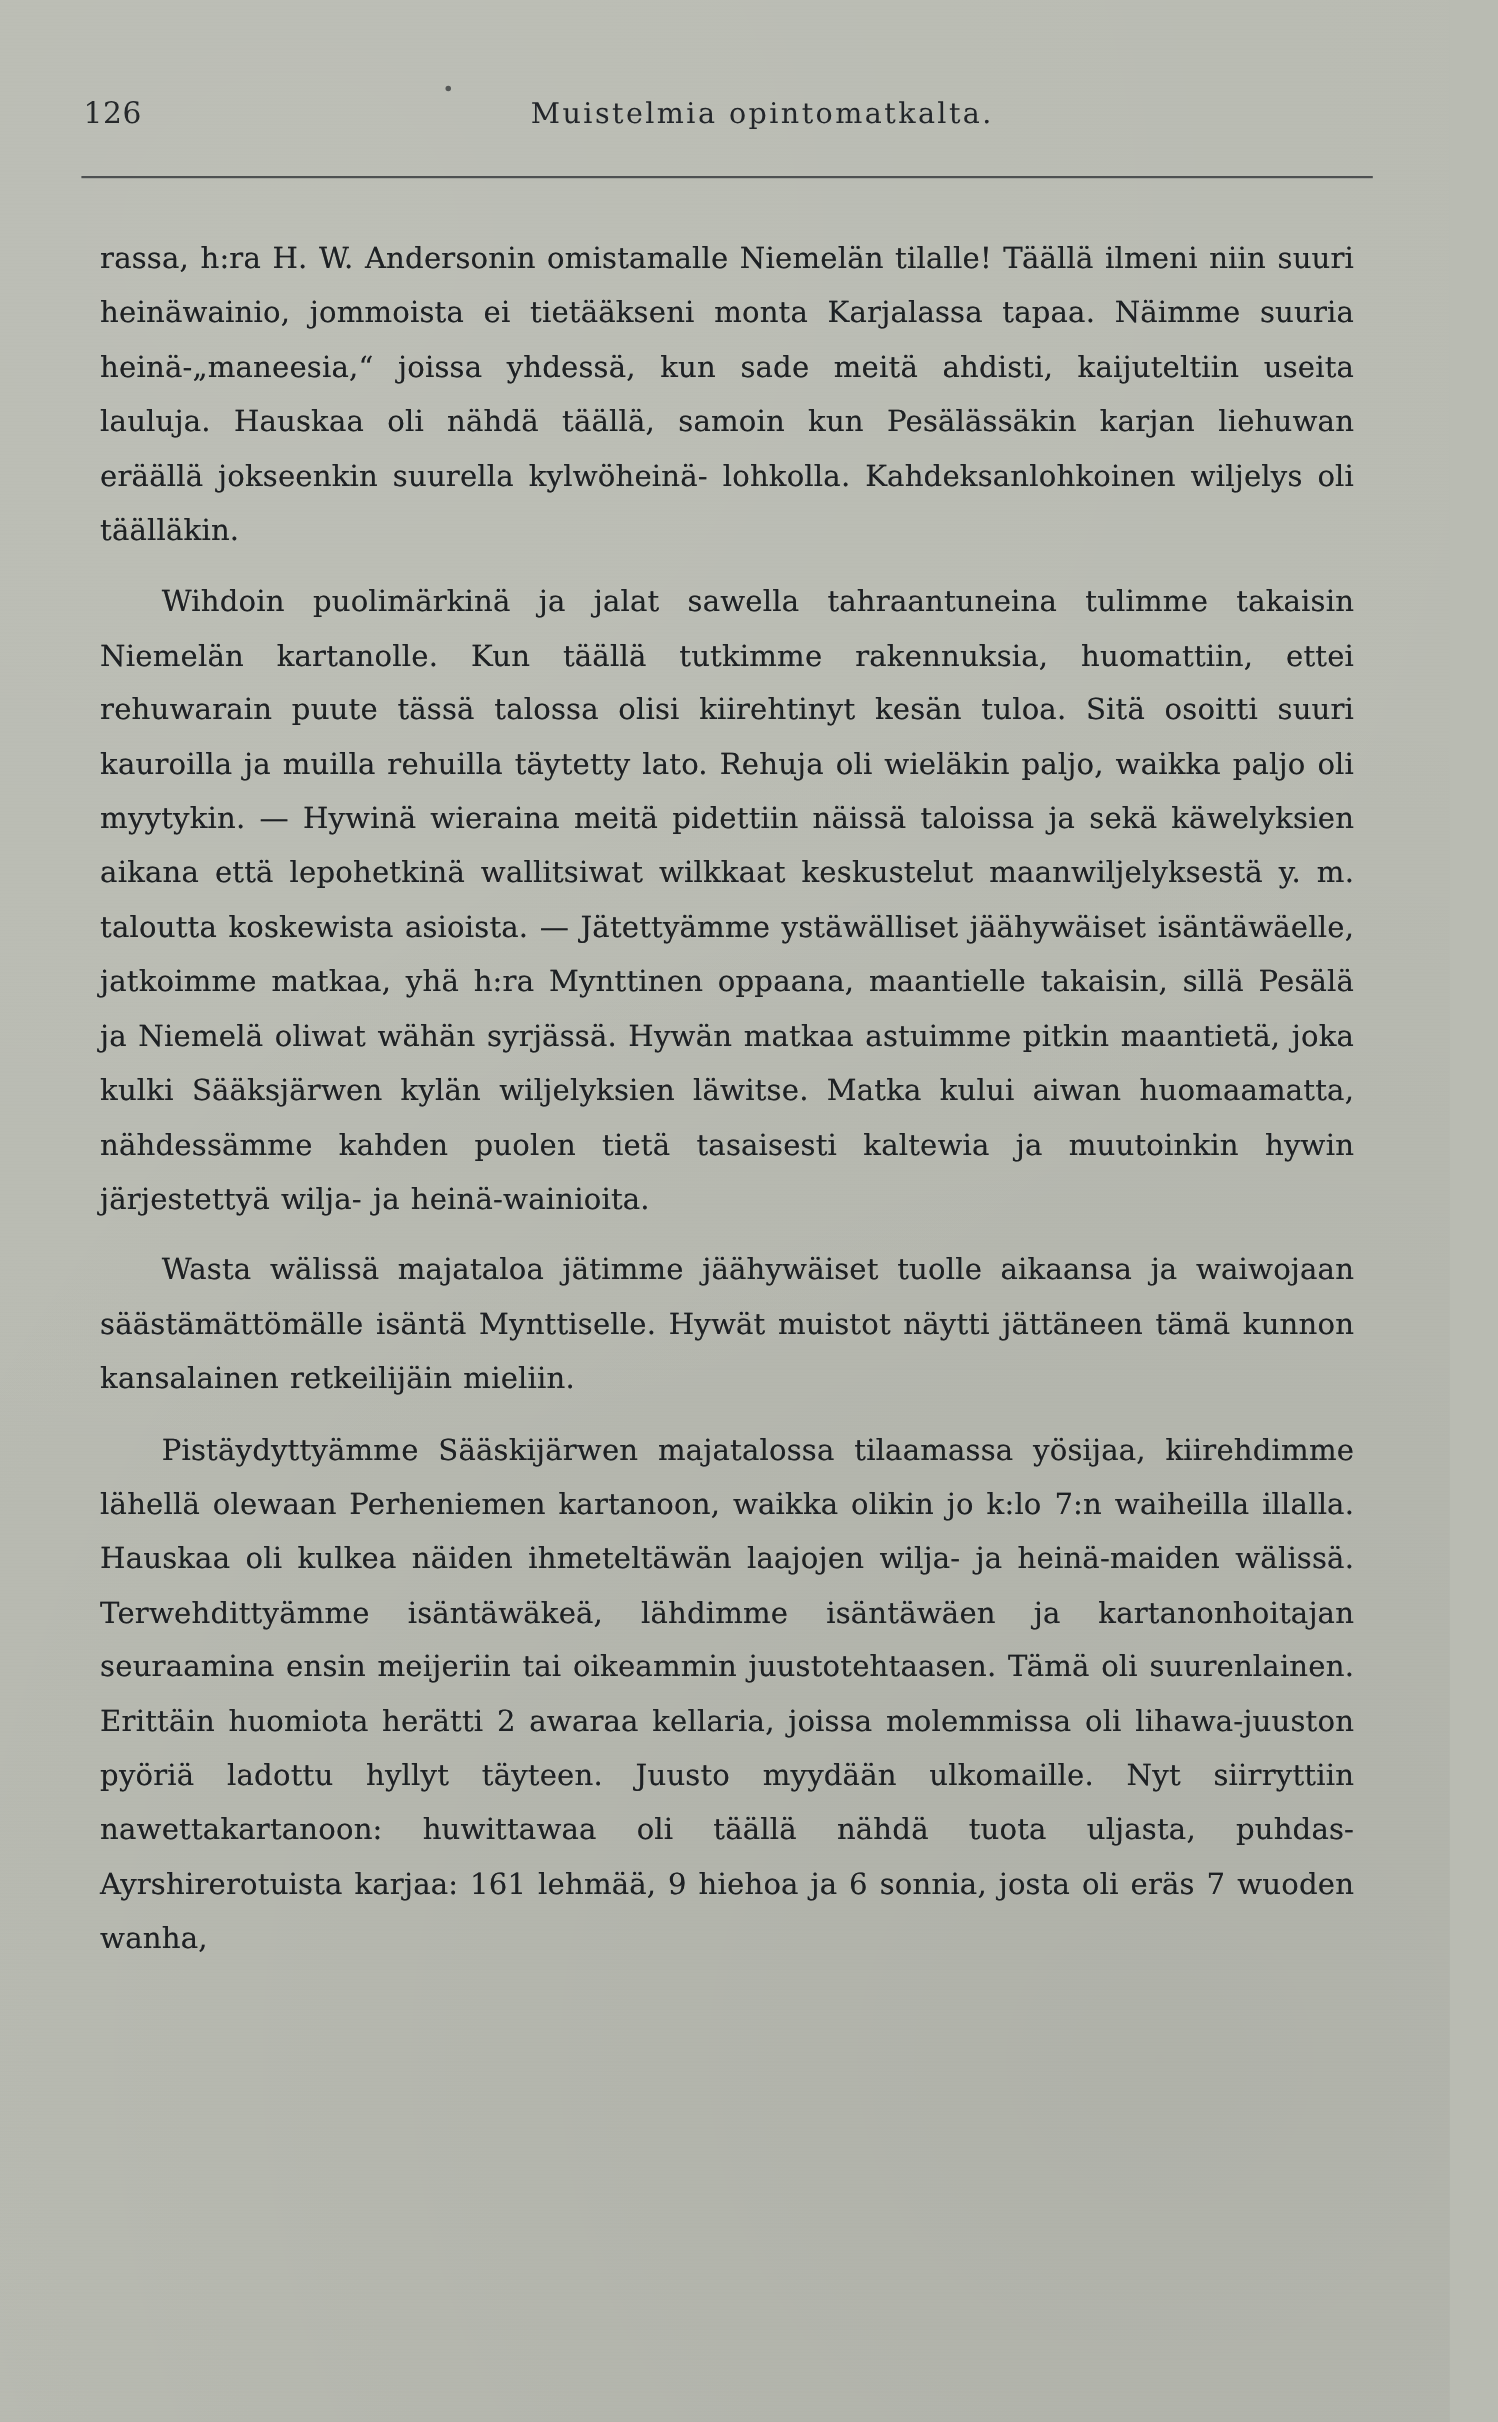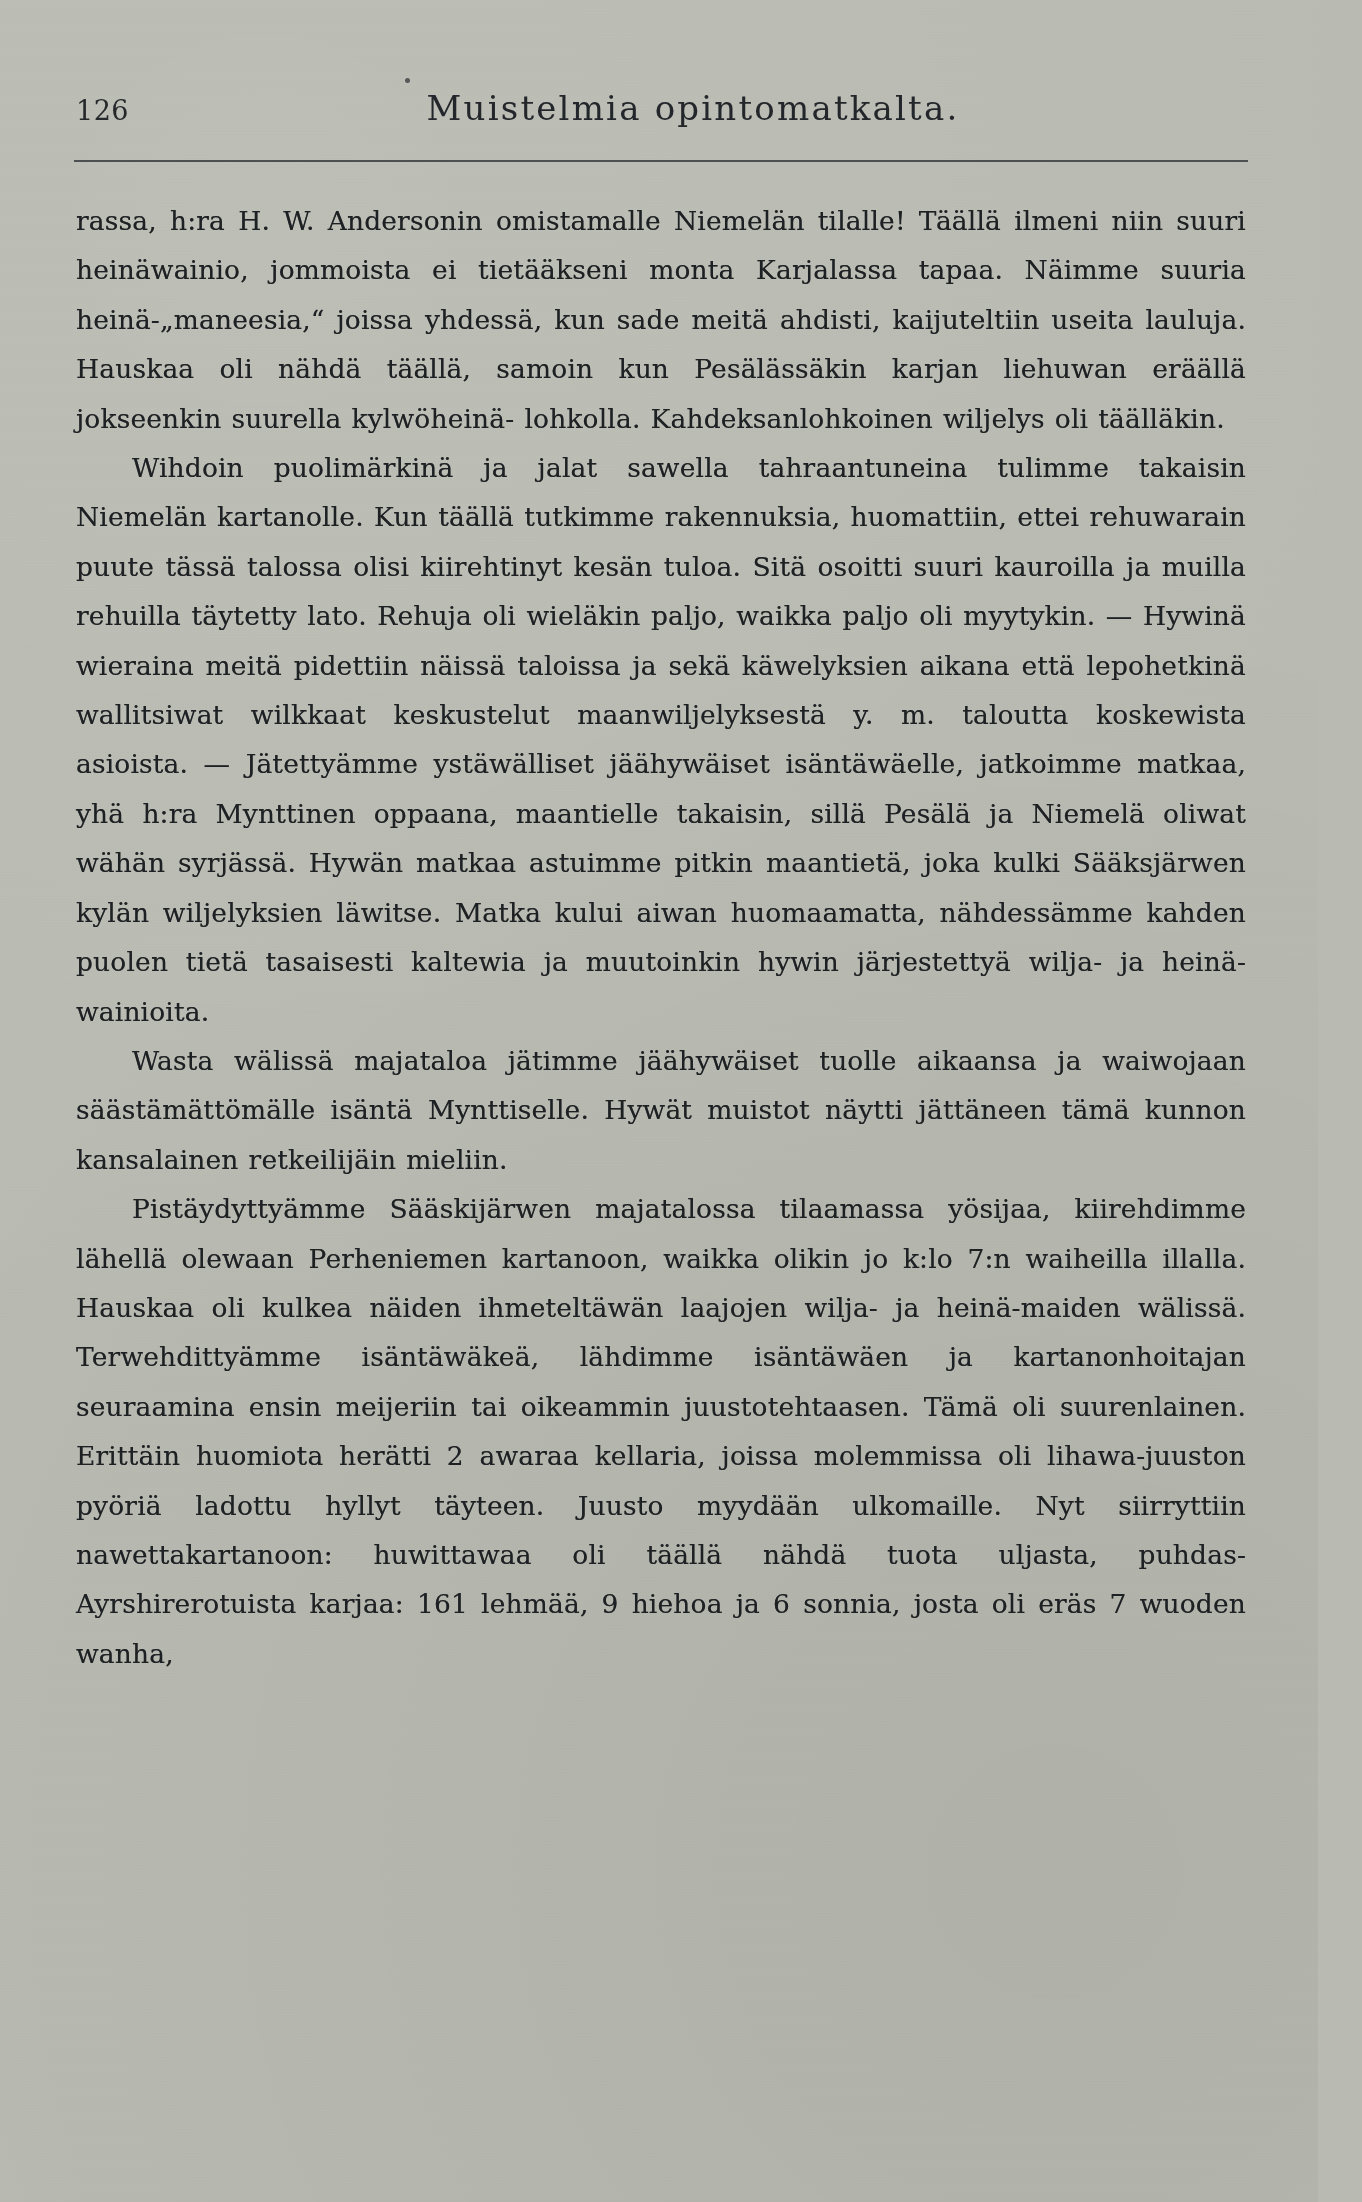--- a/index.html
+++ b/index.html
@@ -44,21 +44,21 @@
     font-family: "DejaVu Serif", serif;
     font-size: 27px;
     color: #26292b;
     letter-spacing: .5px;
     width: 120px;
   }
   .running-title {
     flex: 1;
     text-align: center;
     font-family: "DejaVu Serif", serif;
-    font-size: 34px;
+    font-size: 26px;
     letter-spacing: 2.2px;
     color: #23262a;
     transform: translateX(-26px);
   }
   .dot-mark {
     position: absolute;
     left: 405px;
     top: 78px;
     width: 5px;
     height: 5px;
@@ -83,21 +83,21 @@
     color: #1e2124;
     font-family: "DejaVu Serif", serif;
     font-size: 26.5px;
     line-height: 49.4px;
     text-align: justify;
     text-justify: inter-word;
     letter-spacing: 0.15px;
     word-spacing: 1.5px;
   }
   .body-text p {
-    margin: 0;
+    margin: 15px;
   }
   .body-text p.indent {
     text-indent: 56px;
   }
   
   .body-text {
     text-shadow: 0 0 .35px rgba(20,20,20,.55);
   }
 </style>
 </head>

